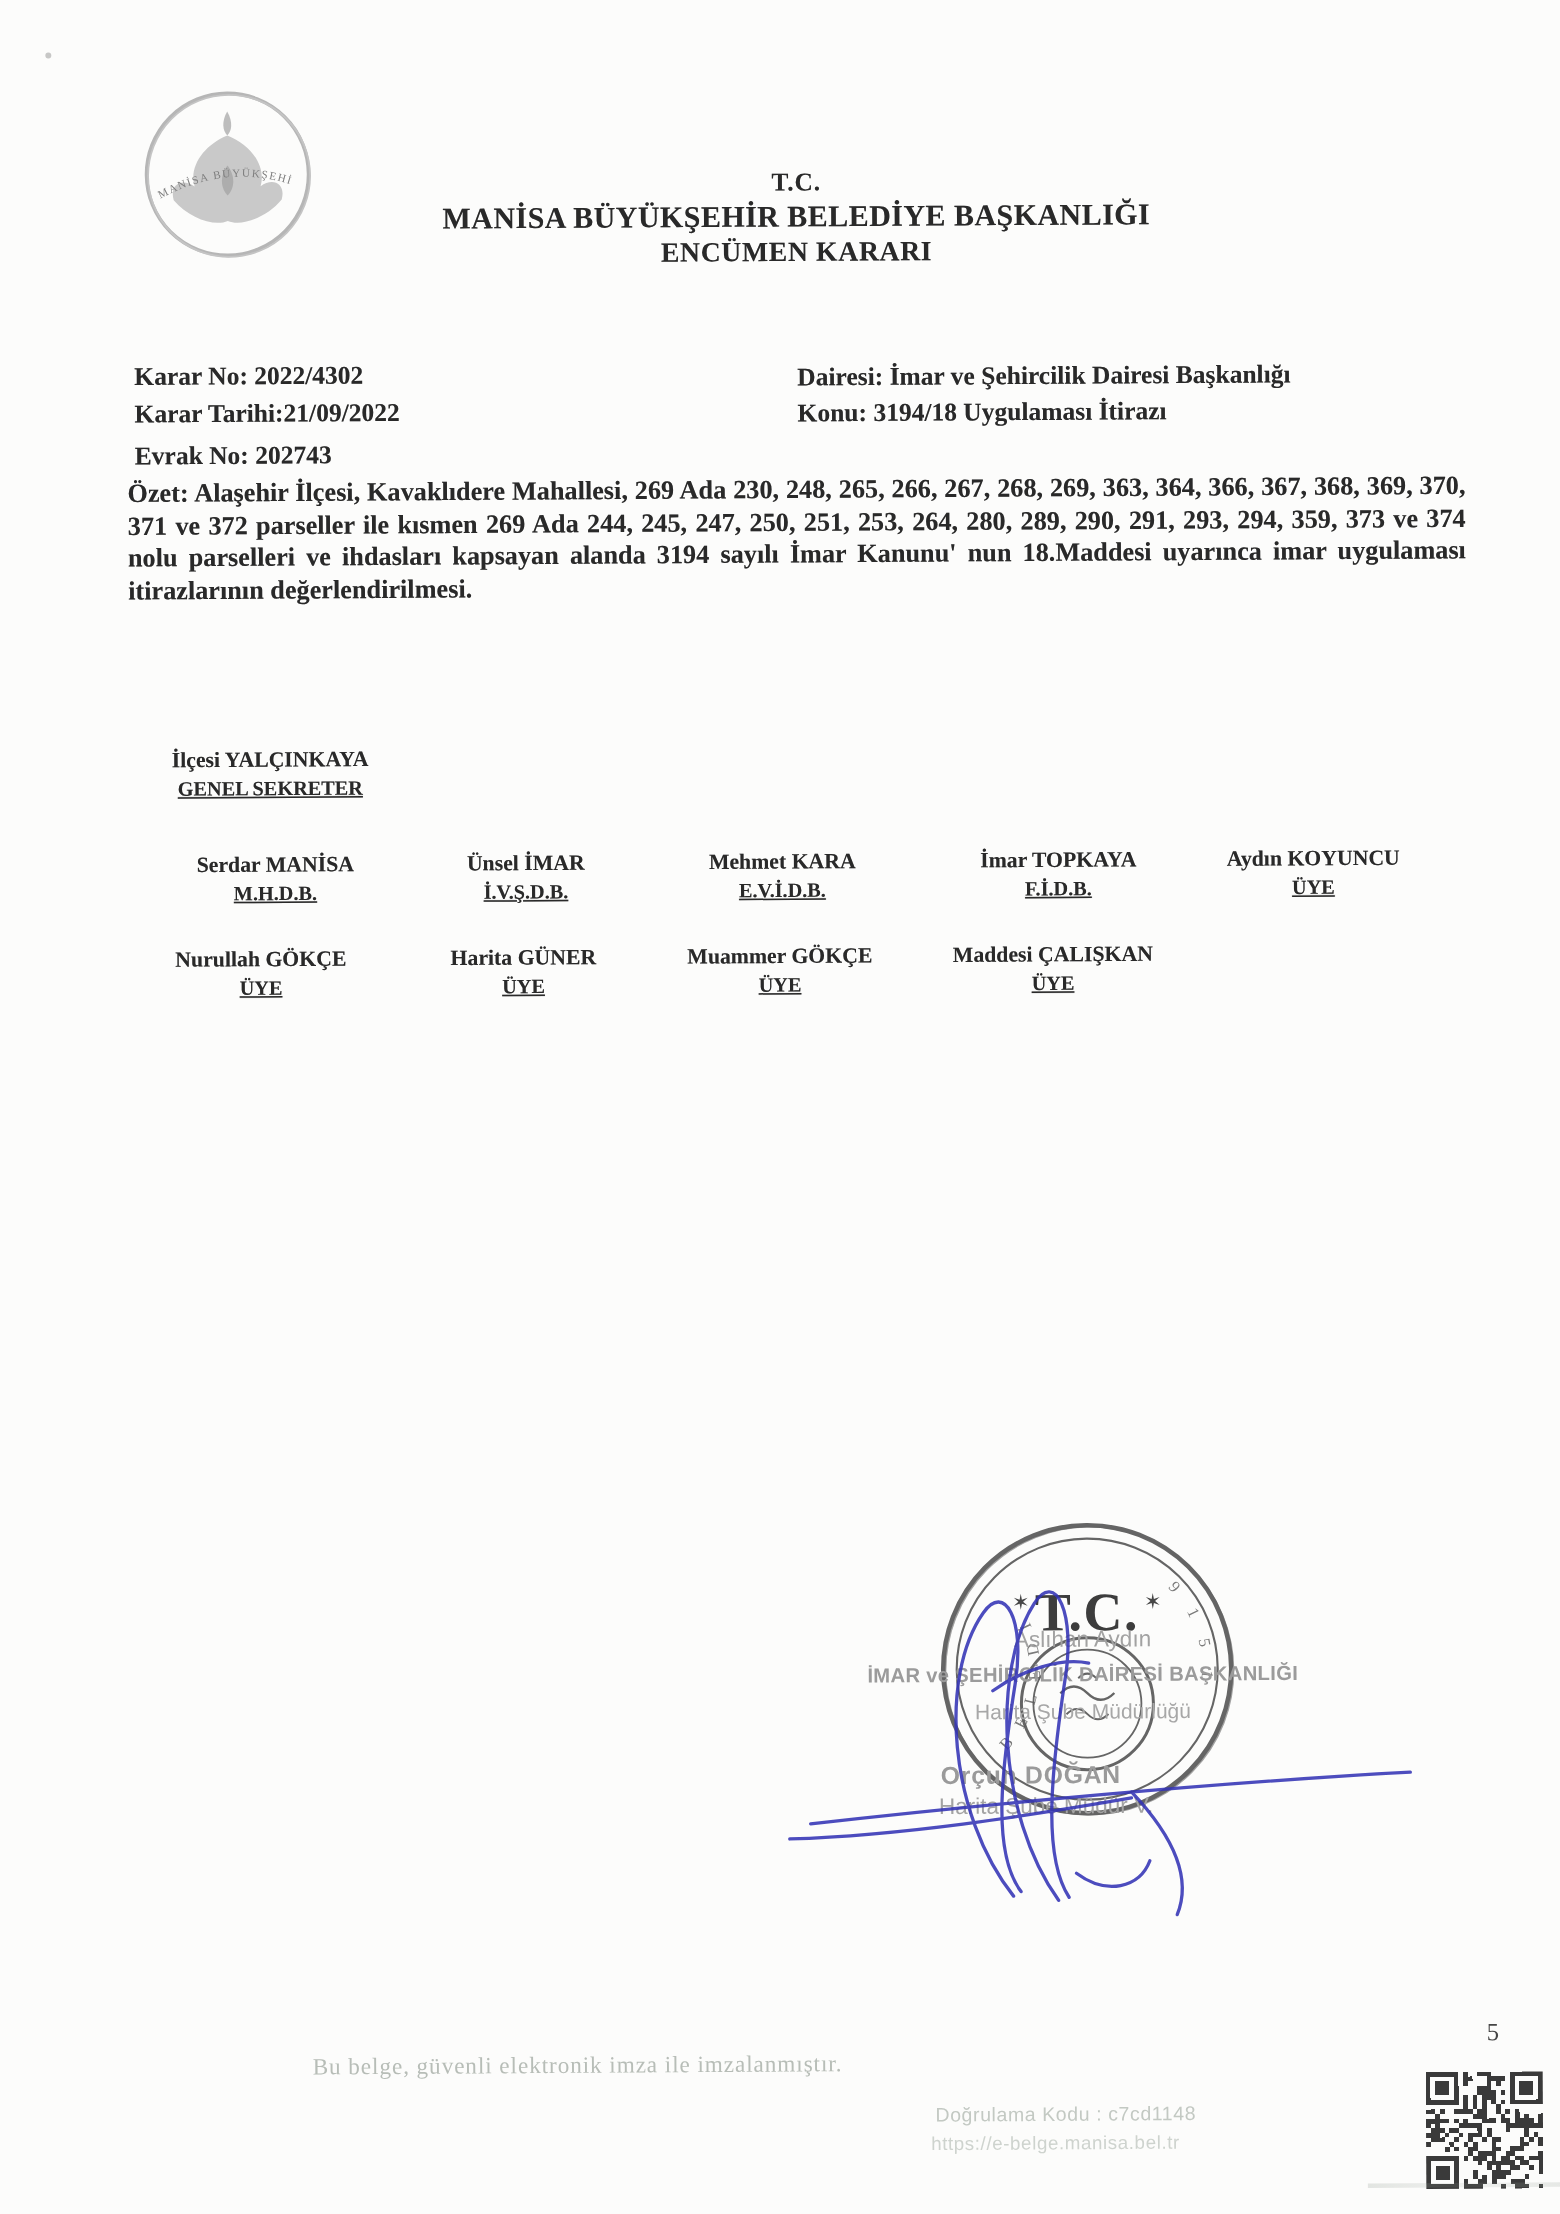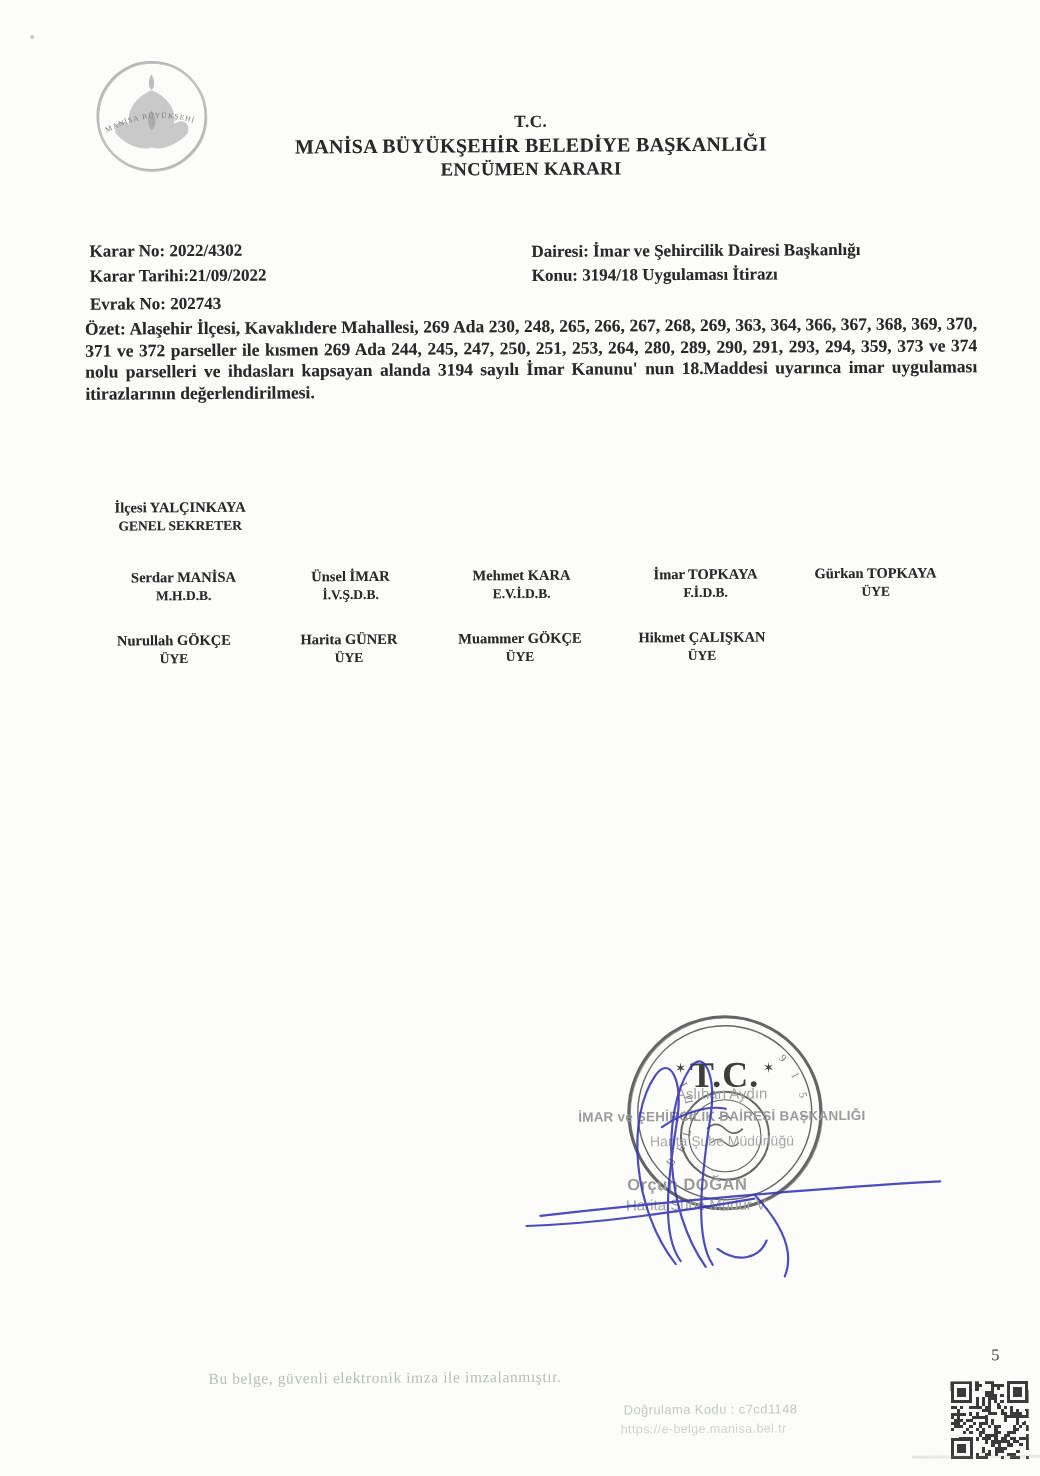--- a/index.html
+++ b/index.html
@@ -22,21 +22,21 @@
   .meta-left div{white-space:nowrap;}
   .meta-left .gap{margin-top:3px;}
   .meta-right{left:530px; top:240px; font-size:17px; font-weight:bold; line-height:24px;}
   .meta-right div{white-space:nowrap;}
 
   .ozet{left:83px; top:316px; width:892px; font-size:17.5px; font-weight:bold;
         line-height:21.5px; text-align:justify;}
 
   .sig-cell{position:absolute; width:190px; text-align:center; font-weight:bold;
             font-size:14.5px; line-height:17.5px;}
-  .sig-cell .t{font-size:13.5px;}
+  .sig-cell .t{font-size:13.5px;text-decoration:underline;}
 
   .stamp-wrap{left:612px; top:1008px; width:212px; height:212px;}
   .gray-line{position:absolute; text-align:center; font-family:"Liberation Sans", sans-serif;}
   .g1{left:565px; top:1086px; width:300px; font-size:15px; color:#a2a2a2;}
   .g2{left:505px; top:1110px; width:420px; font-size:13.5px; font-weight:bold; color:#9b9b9b; letter-spacing:.2px;}
   .g3{left:565px; top:1134px; width:300px; font-size:14px; color:#a7a7a7;}
   .g4{left:530px; top:1176px; width:300px; font-size:16.5px; font-weight:bold; color:#9a9a9a; letter-spacing:.5px;}
   .g5{left:540px; top:1197px; width:300px; font-size:15px; color:#a3a3a3;}
 
   .sig-blue{left:505px; top:1018px; width:460px; height:265px;}
@@ -108,38 +108,38 @@
     </div>
     <div class="sig-cell ink" style="left:423px; top:567px;">
       <div>Mehmet KARA</div>
       <div class="t">E.V.İ.D.B.</div>
     </div>
     <div class="sig-cell ink" style="left:607px; top:567px;">
       <div>İmar TOPKAYA</div>
       <div class="t">F.İ.D.B.</div>
     </div>
     <div class="sig-cell ink" style="left:777px; top:567px;">
-      <div>Gürkan TOPKAYA</div>
+      <div>Aydın KOYUNCU</div>
       <div class="t">ÜYE</div>
     </div>
 
     <div class="sig-cell ink" style="left:75px;  top:630px;">
       <div>Nurullah GÖKÇE</div>
       <div class="t">ÜYE</div>
     </div>
     <div class="sig-cell ink" style="left:250px; top:630px;">
       <div>Harita GÜNER</div>
       <div class="t">ÜYE</div>
     </div>
     <div class="sig-cell ink" style="left:421px; top:630px;">
       <div>Muammer GÖKÇE</div>
       <div class="t">ÜYE</div>
     </div>
     <div class="sig-cell ink" style="left:603px; top:630px;">
-      <div>Hikmet ÇALIŞKAN</div>
+      <div>Maddesi ÇALIŞKAN</div>
       <div class="t">ÜYE</div>
     </div>
 
     <div class="abs stamp-wrap">
       <svg width="212" height="212" viewBox="0 0 212 212">
         <defs>
           <path id="arcL" d="M52,160 A76,76 0 0 0 52,52"></path>
           <path id="arcR" d="M160,52 A76,76 0 0 1 160,160"></path>
         </defs>
         <g stroke="#4a4a4a" fill="none" opacity="0.85">

